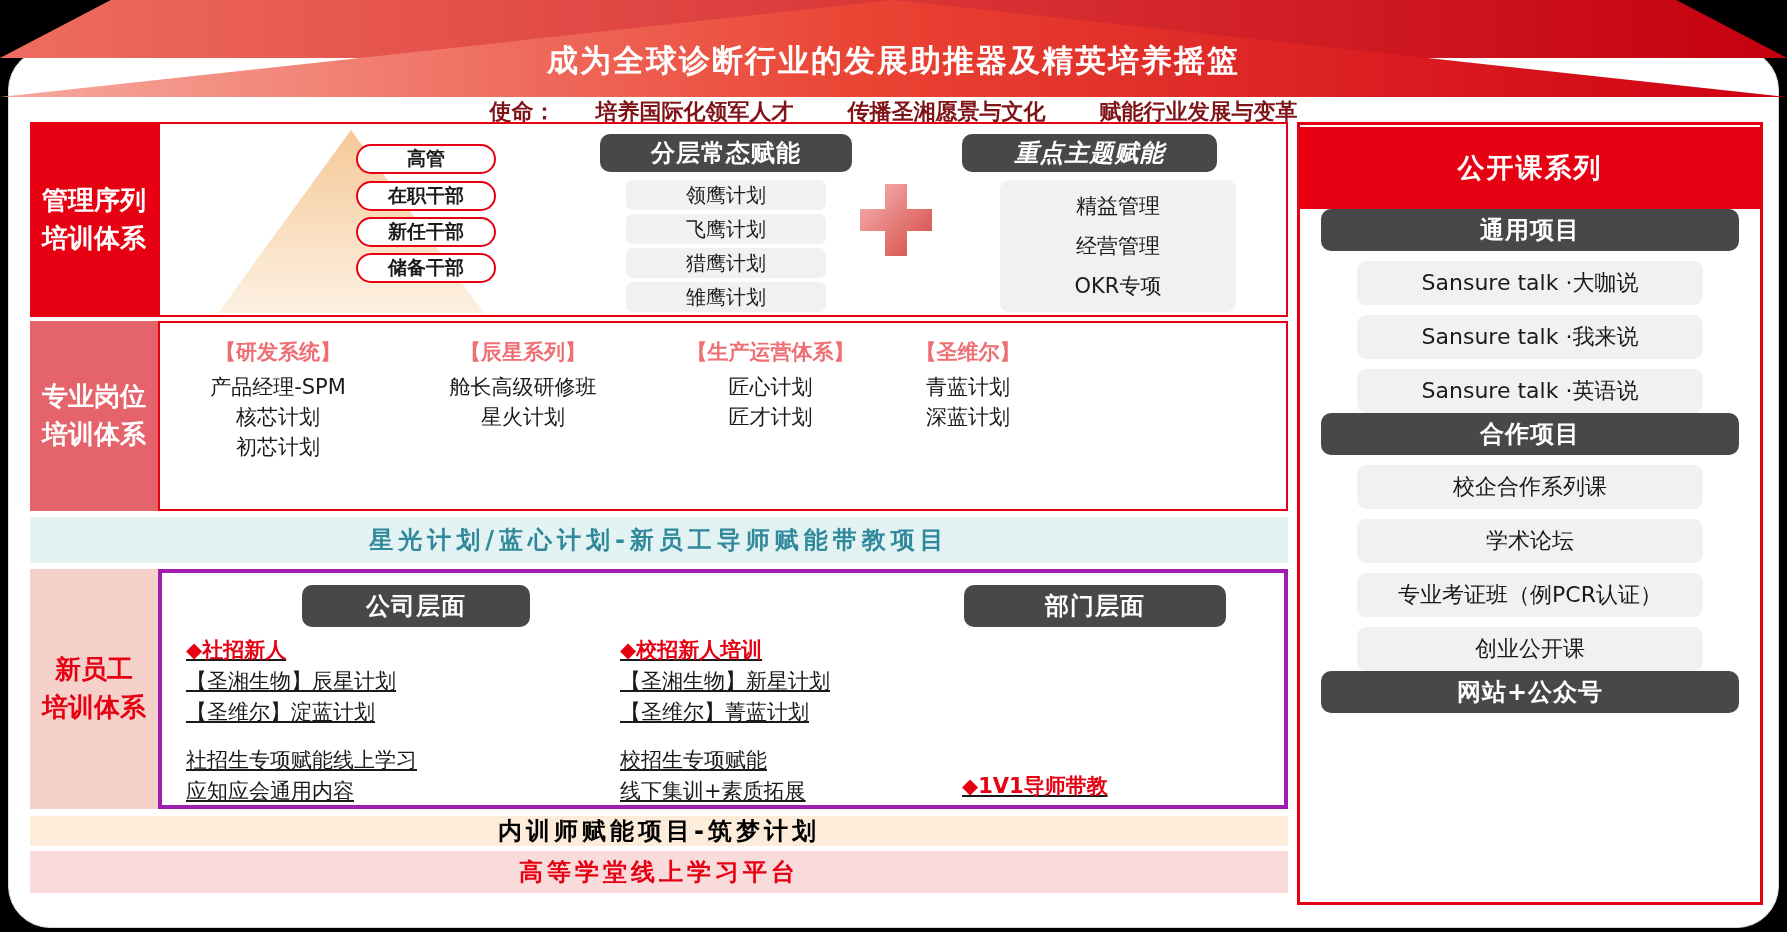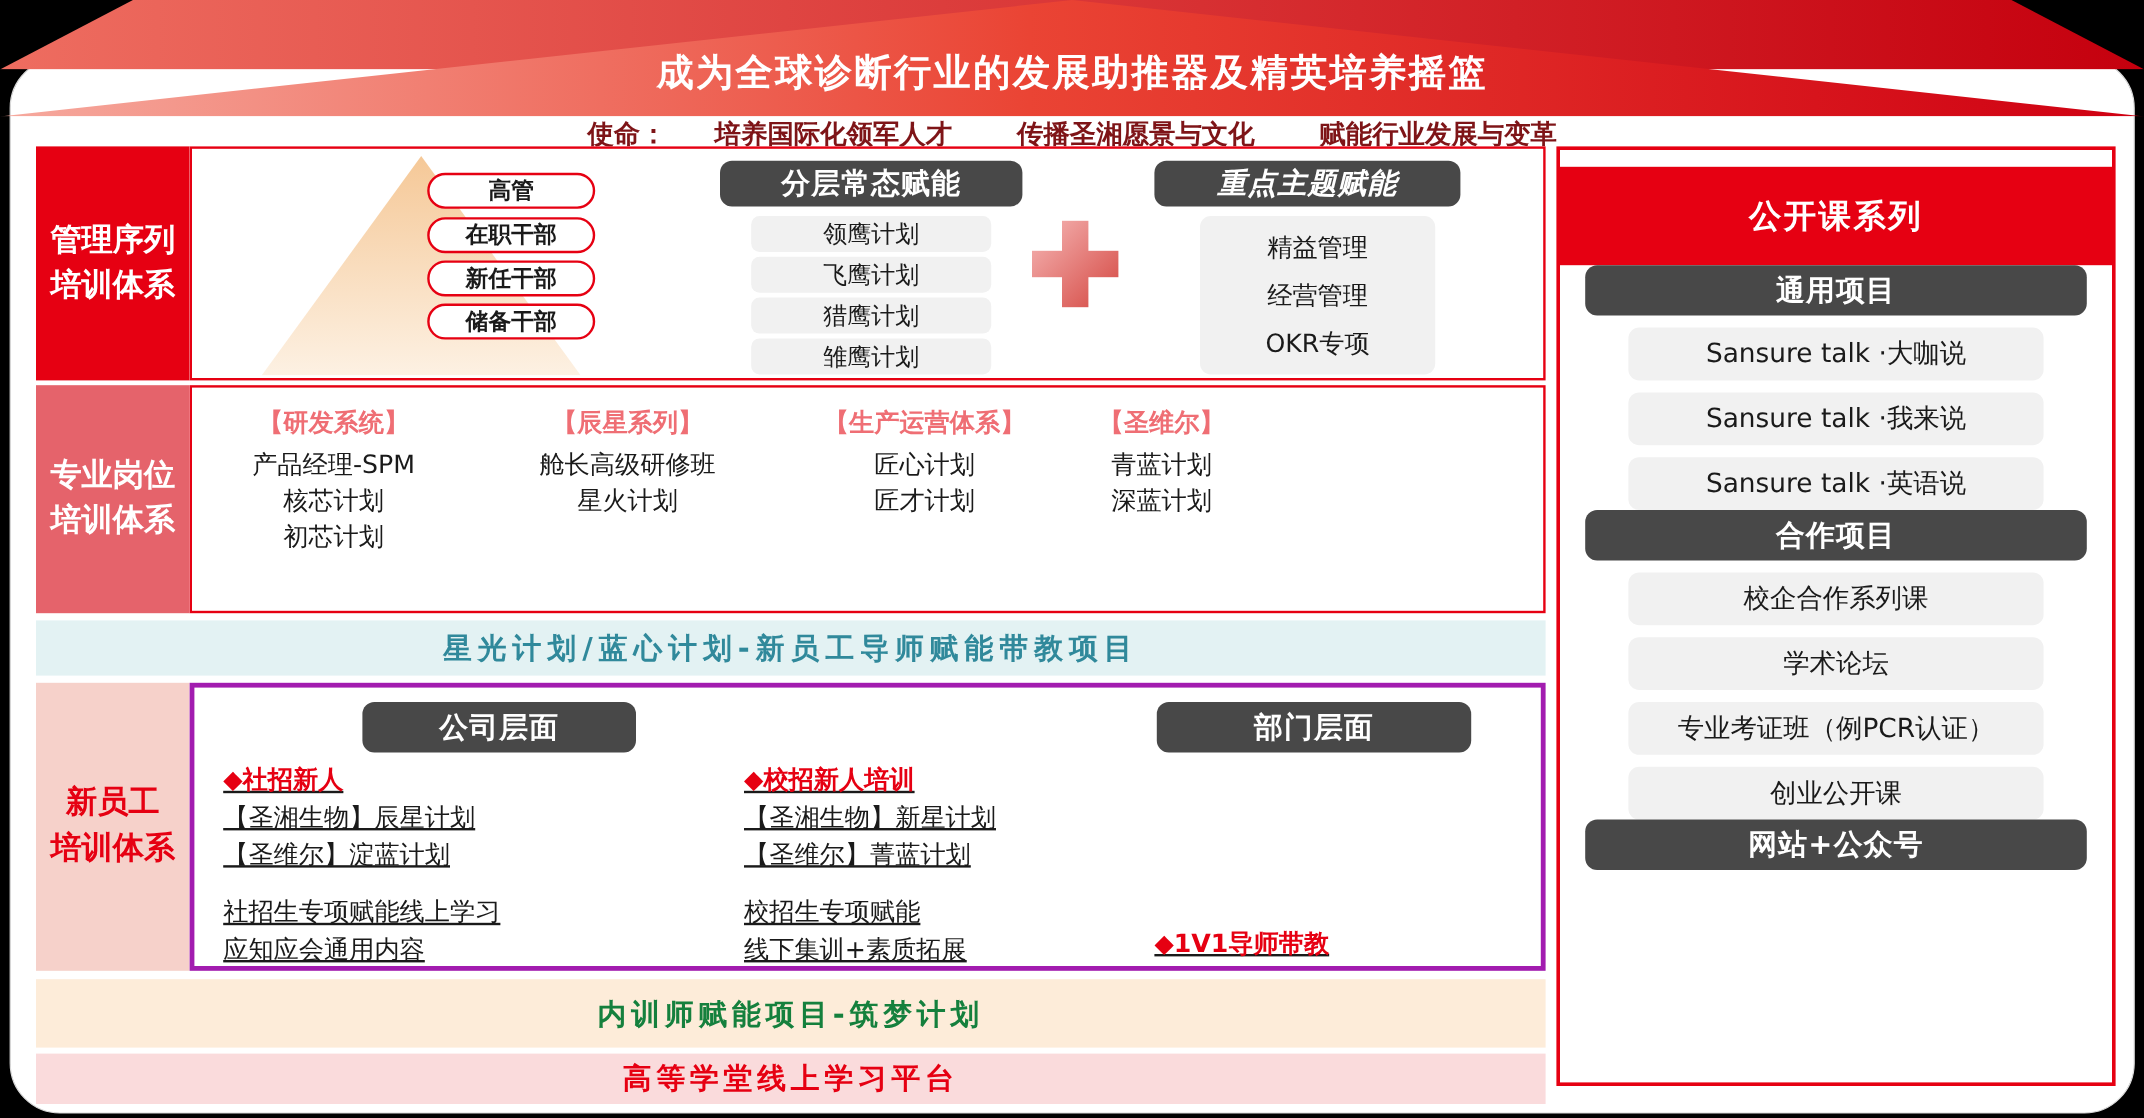--- a/index.html
+++ b/index.html
@@ -56,56 +56,56 @@
   .layer-head { position:absolute; left:440px; top:10px; width:252px; height:38px; }
   .layer-item { position:absolute; left:466px; width:200px; height:30px; }
 
   .plus { position:absolute; left:700px; top:60px; width:72px; height:72px; }
   .plus .pv { position:absolute; left:25px; top:0; width:22px; height:72px;
     background:linear-gradient(135deg,#f0a4a2,#da5a55); }
   .plus .ph { position:absolute; left:0; top:25px; width:72px; height:22px;
     background:linear-gradient(135deg,#f0a4a2,#da5a55); }
 
   .key-head { position:absolute; left:802px; top:10px; width:255px; height:38px;font-style:italic; }
-  .key-box { position:absolute; left:840px; top:56px; width:196px; height:132px;
+  .key-box { position:absolute; left:840px; top:56px; width:236px; height:132px;
     background:#f1f1f1; border-radius:9px; display:flex; flex-direction:column;
     justify-content:center; align-items:center; font-size:21px; font-weight:500;
     color:#1a1a1a; line-height:40px; }
 
   .sec2 { height:190px; margin-bottom:6px; }
   .sec2 .sec-label { background:#e5636b; color:#fff; }
   .sec2 .sec-body { border:2px solid #e60012; display:flex; padding:14px 4px 8px 8px; }
   .pcol { text-align:center; font-size:21px; color:#1a1a1a; line-height:30px; }
   .pcol .pcol-head { color:#ef6e74; font-weight:bold; margin-bottom:5px; }
   .pcol1{flex:0 0 220px;} .pcol2{flex:0 0 235px;} .pcol3{flex:0 0 270px;}
   .pcol4{flex:0 0 225px;} .pcol5{flex:0 0 170px;}
 
   .bar { display:flex; align-items:center; justify-content:center;
     font-weight:bold; font-size:24px; }
   .bluebar { height:46px; margin-bottom:6px; background:#e3f2f3;
     color:#30899b; letter-spacing:5px; }
-  .orangebar { height:57px; margin-bottom:5px; background:#fdecd9;
-    color:#15803d; letter-spacing:4px; }
+  .orangebar { height:30px; margin-bottom:5px; background:#fdecd9;
+    color:#000000; letter-spacing:4px; }
   .pinkbar { height:42px; background:#fadbdc; color:#e60012; letter-spacing:4px; }
 
   .sec3 { height:240px; margin-bottom:7px; }
   .sec3 .sec-label { background:#f6d1ca; color:#e60012; }
   .sec3 .sec-body { border:4px solid #a21caf; }
   .s3head-company { position:absolute; left:140px; top:12px; width:228px; height:42px; }
   .s3head-dept { position:absolute; left:802px; top:12px; width:262px; height:42px; }
   .s3col { position:absolute; font-size:21px; color:#1a1a1a; line-height:31px;text-decoration:underline; }
   .s3col .red { color:#e60012; font-weight:bold; }
   .s3c1 { left:24px; top:62px; } .s3c1n { left:24px; top:172px; }
   .s3c2 { left:458px; top:62px; } .s3c2n { left:458px; top:172px; }
   .s3c3 { left:800px; top:62px; } .s3c3n { left:800px; top:198px; }
 
   
   .panel { position:absolute; left:1297px; top:122px; width:466px; height:783px;
     background:#fff; border:3px solid #e60012; }
-  .panel-red { margin-top:14px; width:100%; height:82px; background:#e60012;
+  .panel-red { margin-top:2px; width:100%; height:82px; background:#e60012;
     color:#fff; display:flex; align-items:center; justify-content:center;
     font-size:27px; font-weight:bold; letter-spacing:2px; }
   .panel .dark-head { width:418px; height:42px; margin:0 auto; }
   .panel .p-item { width:346px; height:44px; margin:10px auto 0; font-size:22px;
     border-radius:9px; }
   .mt30{margin-top:30px;} .mt58{margin-top:58px;} .mt70{margin-top:70px;}
 </style>
 </head>
 <body>
 

